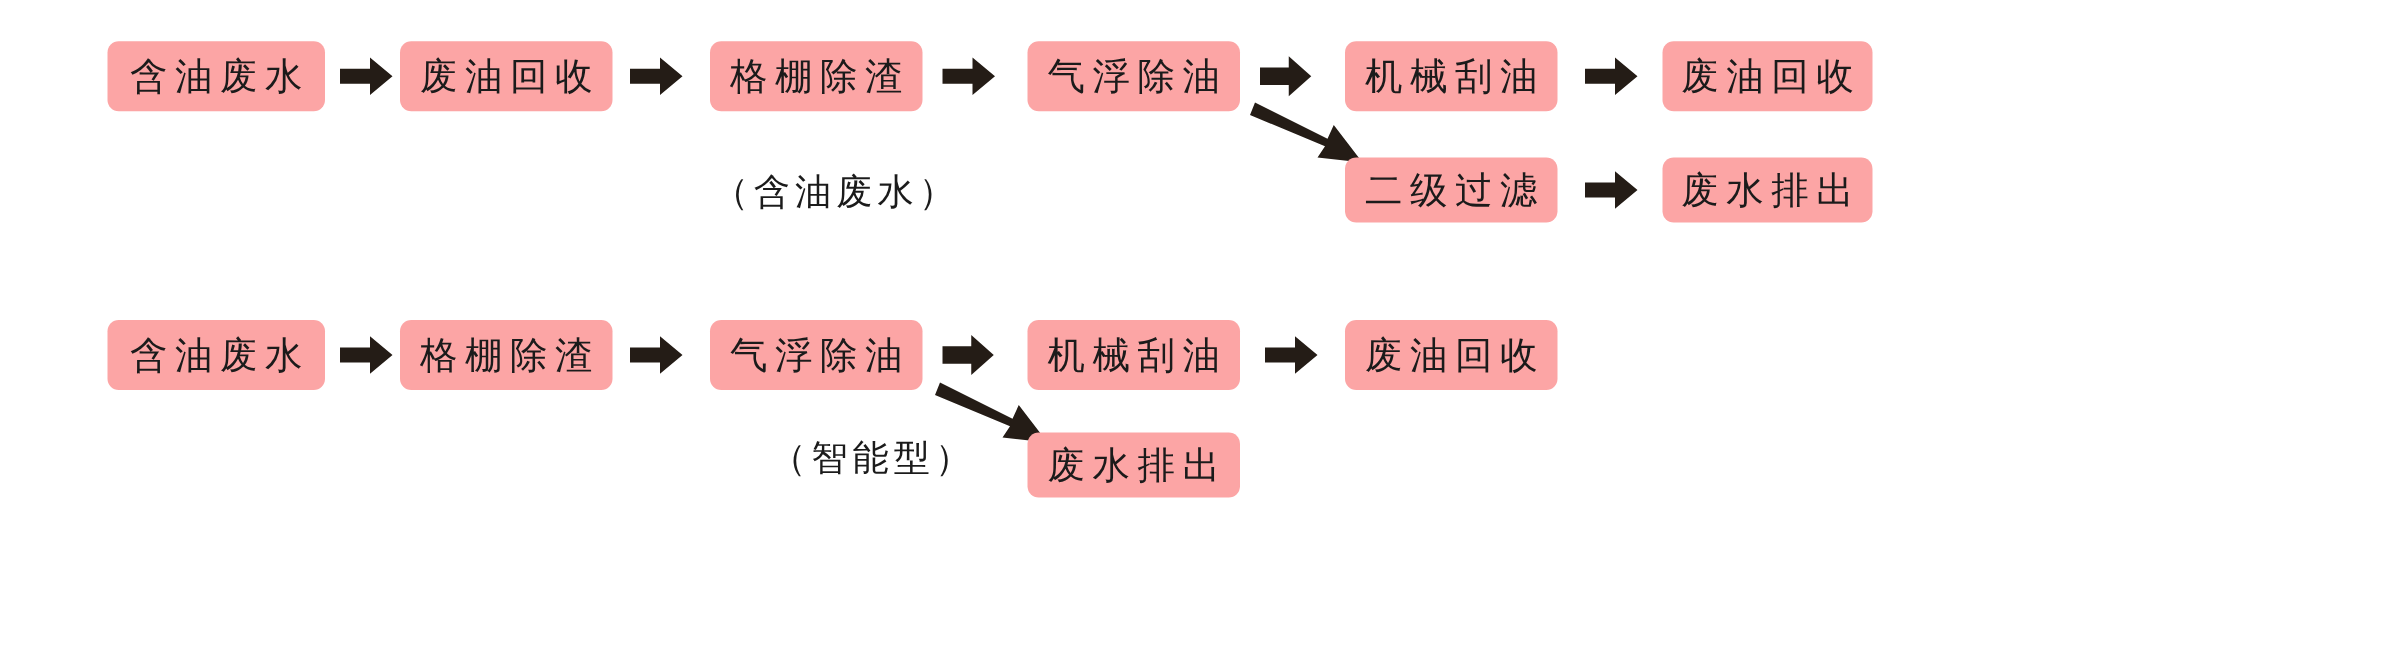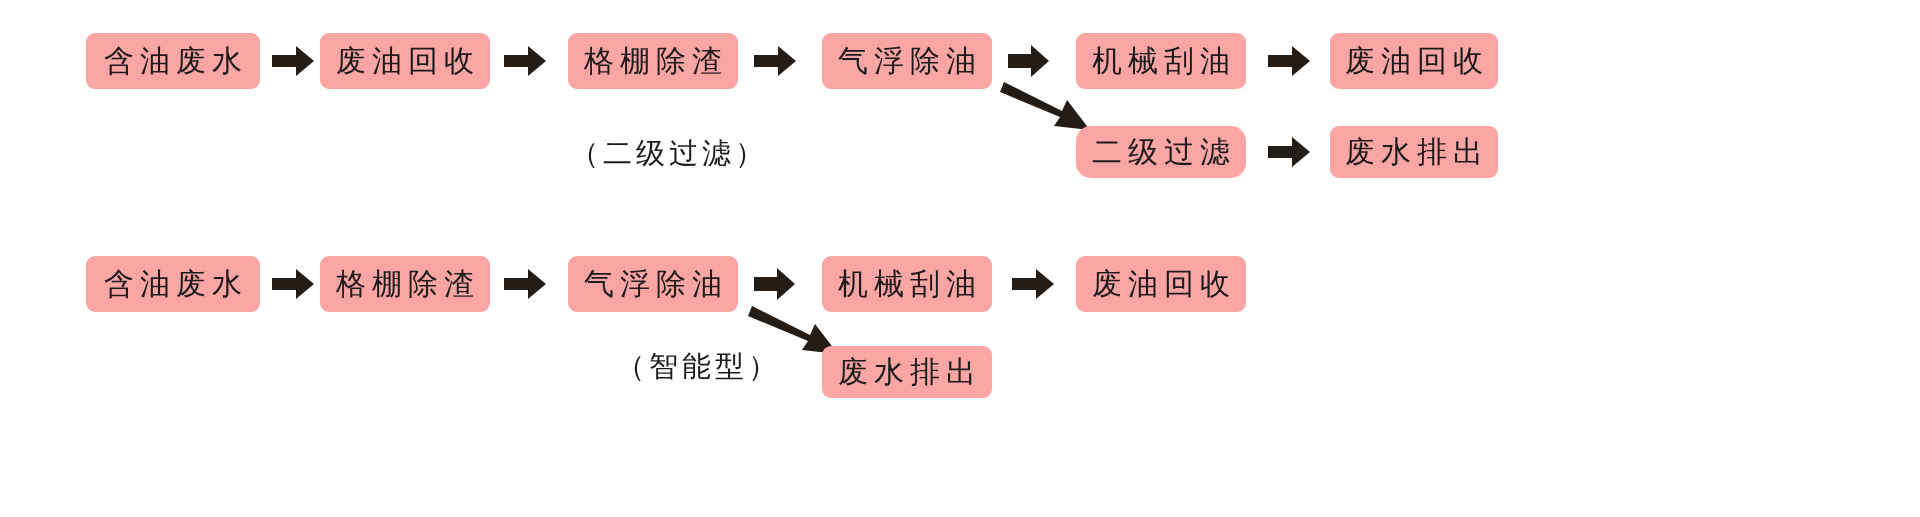--- a/index.html
+++ b/index.html
@@ -95,31 +95,31 @@
   <div class="node" style="left:1076px;top:33px;width:170px;height:56px;">机械刮油</div>
 
   <span class="arrow" style="left:1266px;top:40px;">
     <svg viewBox="0 0 46 42" xmlns="http://www.w3.org/2000/svg">
       <path d="M2 15 L26 15 L26 6 L44 21 L26 36 L26 27 L2 27 Z" fill="#241c16"></path>
     </svg>
   </span>
 
   <div class="node" style="left:1330px;top:33px;width:168px;height:56px;">废油回收</div>
 
-  <div class="node" style="left:1076px;top:126px;width:170px;height:52px;border-radius:15px;">二级过滤</div>
+  <div class="node" style="left:1076px;top:126px;width:170px;height:52px;">二级过滤</div>
 
   <span class="arrow" style="left:1266px;top:131px;">
     <svg viewBox="0 0 46 42" xmlns="http://www.w3.org/2000/svg">
       <path d="M2 15 L26 15 L26 6 L44 21 L26 36 L26 27 L2 27 Z" fill="#241c16"></path>
     </svg>
   </span>
 
   <div class="node" style="left:1330px;top:126px;width:168px;height:52px;">废水排出</div>
 
-  <div class="caption" style="left:570px;top:134px;">（二级过滤）</div>
+  <div class="caption" style="left:570px;top:134px;">（含油废水）</div>
 
   <div class="node" style="left:86px;top:256px;width:174px;height:56px;">含油废水</div>
 
   <span class="arrow" style="left:270px;top:263px;">
     <svg viewBox="0 0 46 42" xmlns="http://www.w3.org/2000/svg">
       <path d="M2 15 L26 15 L26 6 L44 21 L26 36 L26 27 L2 27 Z" fill="#241c16"></path>
     </svg>
   </span>
 
   <div class="node" style="left:320px;top:256px;width:170px;height:56px;">格棚除渣</div>

